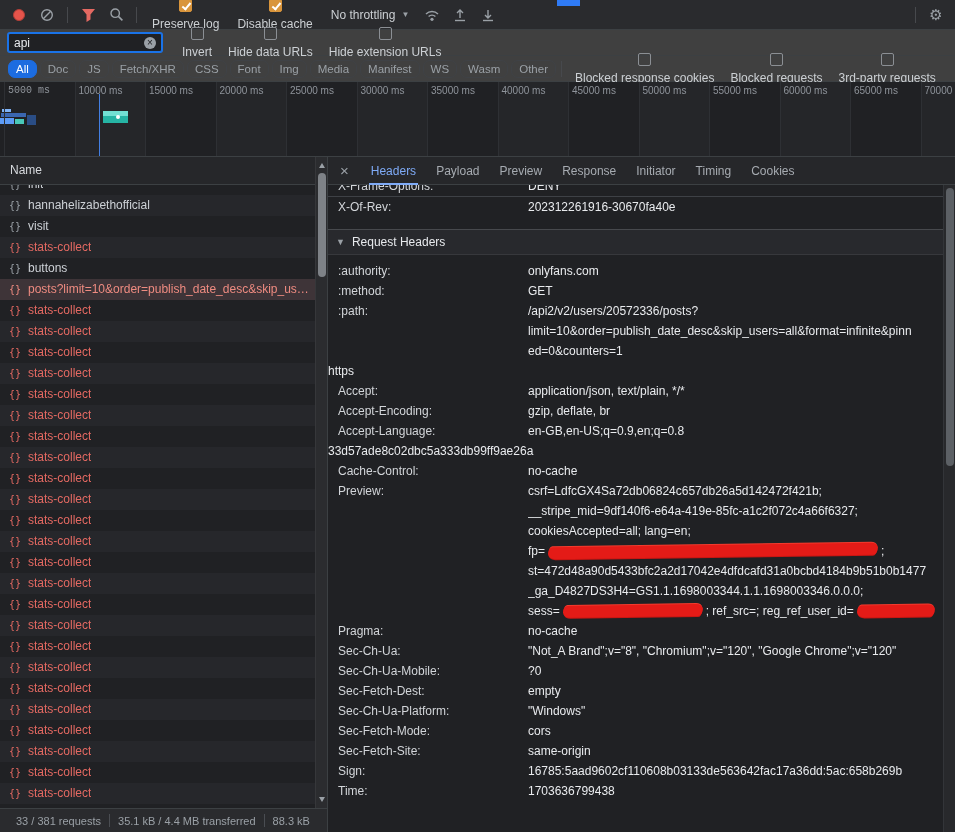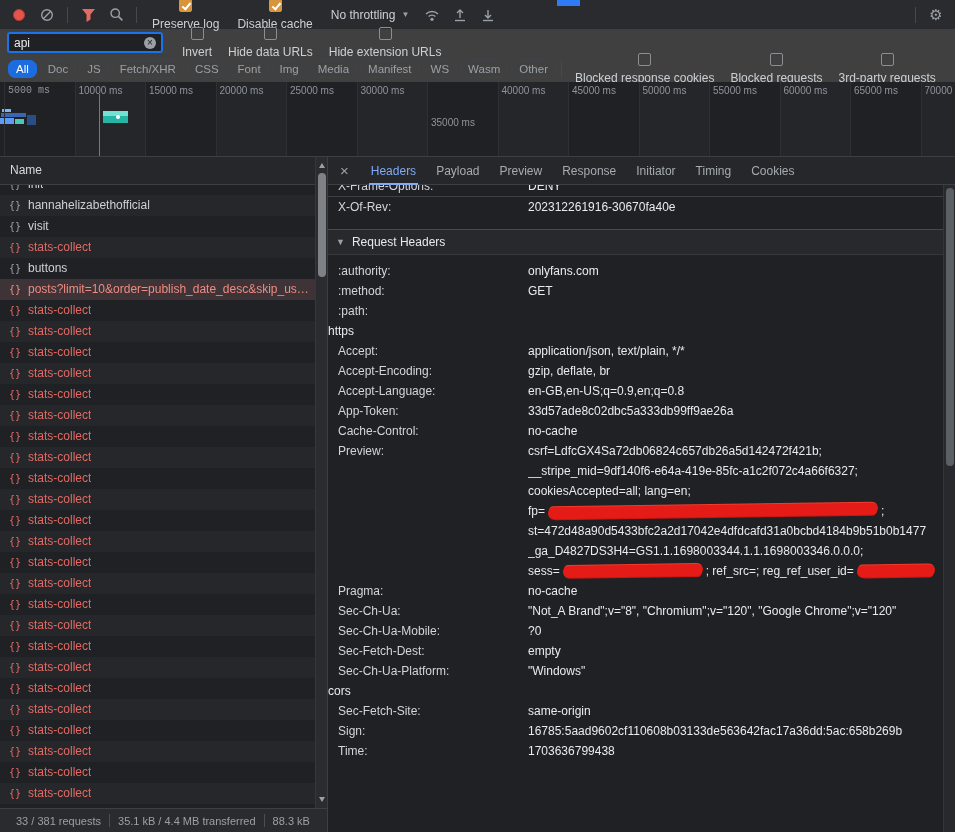--- a/index.html
+++ b/index.html
@@ -232,21 +232,21 @@
       <div class="ov-tick" style="left: 149px;">15000 ms</div>
       <div class="ov-band" style="left: 215.5px; width: 70.5px;"></div>
       <div class="ov-line" style="left: 215.5px;"></div>
       <div class="ov-tick" style="left: 219.5px;">20000 ms</div>
       <div class="ov-line" style="left: 286px;"></div>
       <div class="ov-tick" style="left: 290px;">25000 ms</div>
       <div class="ov-band" style="left: 356.5px; width: 70.5px;"></div>
       <div class="ov-line" style="left: 356.5px;"></div>
       <div class="ov-tick" style="left: 360.5px;">30000 ms</div>
       <div class="ov-line" style="left: 427px;"></div>
-      <div class="ov-tick" style="left: 431px; margin-top: 32px;">35000 ms</div>
+      <div class="ov-tick" style="left: 431px;">35000 ms</div>
       <div class="ov-band" style="left: 497.5px; width: 70.5px;"></div>
       <div class="ov-line" style="left: 497.5px;"></div>
       <div class="ov-tick" style="left: 501.5px;">40000 ms</div>
       <div class="ov-line" style="left: 568px;"></div>
       <div class="ov-tick" style="left: 572px;">45000 ms</div>
       <div class="ov-band" style="left: 638.5px; width: 70.5px;"></div>
       <div class="ov-line" style="left: 638.5px;"></div>
       <div class="ov-tick" style="left: 642.5px;">50000 ms</div>
       <div class="ov-line" style="left: 709px;"></div>
       <div class="ov-tick" style="left: 713px;">55000 ms</div>
@@ -446,20 +446,25 @@
               </div>
             </div>
             <div class="hrow">
               <div class="hname">:method:</div>
               <div class="hvalue">
                 <div class="hline">GET</div>
               </div>
             </div>
             <div class="hrow">
               <div class="hname">:path:</div>
+              <div class="hvalue">
+                <div class="hline">/api2/v2/users/20572336/posts?</div>
+                <div class="hline">limit=10&amp;order=publish_date_desc&amp;skip_users=all&amp;format=infinite&amp;pinn</div>
+                <div class="hline">ed=0&amp;counters=1</div>
+              </div>
             </div>
             <div class="hrow">
               <div class="hvalue">
                 <div class="hline">https</div>
               </div>
             </div>
             <div class="hrow">
               <div class="hname">Accept:</div>
               <div class="hvalue">
                 <div class="hline">application/json, text/plain, */*</div>
@@ -471,21 +476,20 @@
                 <div class="hline">gzip, deflate, br</div>
               </div>
             </div>
             <div class="hrow">
               <div class="hname">Accept-Language:</div>
               <div class="hvalue">
                 <div class="hline">en-GB,en-US;q=0.9,en;q=0.8</div>
               </div>
             </div>
             <div class="hrow">
-              <div class="hname">App-Token:</div>
               <div class="hvalue">
                 <div class="hline">33d57ade8c02dbc5a333db99ff9ae26a</div>
               </div>
             </div>
             <div class="hrow">
               <div class="hname">Cache-Control:</div>
               <div class="hvalue">
                 <div class="hline">no-cache</div>
               </div>
             </div>
@@ -525,20 +529,21 @@
                 <div class="hline">empty</div>
               </div>
             </div>
             <div class="hrow">
               <div class="hname">Sec-Ch-Ua-Platform:</div>
               <div class="hvalue">
                 <div class="hline">"Windows"</div>
               </div>
             </div>
             <div class="hrow">
+              <div class="hname">Sec-Fetch-Mode:</div>
               <div class="hvalue">
                 <div class="hline">cors</div>
               </div>
             </div>
             <div class="hrow">
               <div class="hname">Sec-Fetch-Site:</div>
               <div class="hvalue">
                 <div class="hline">same-origin</div>
               </div>
             </div>

